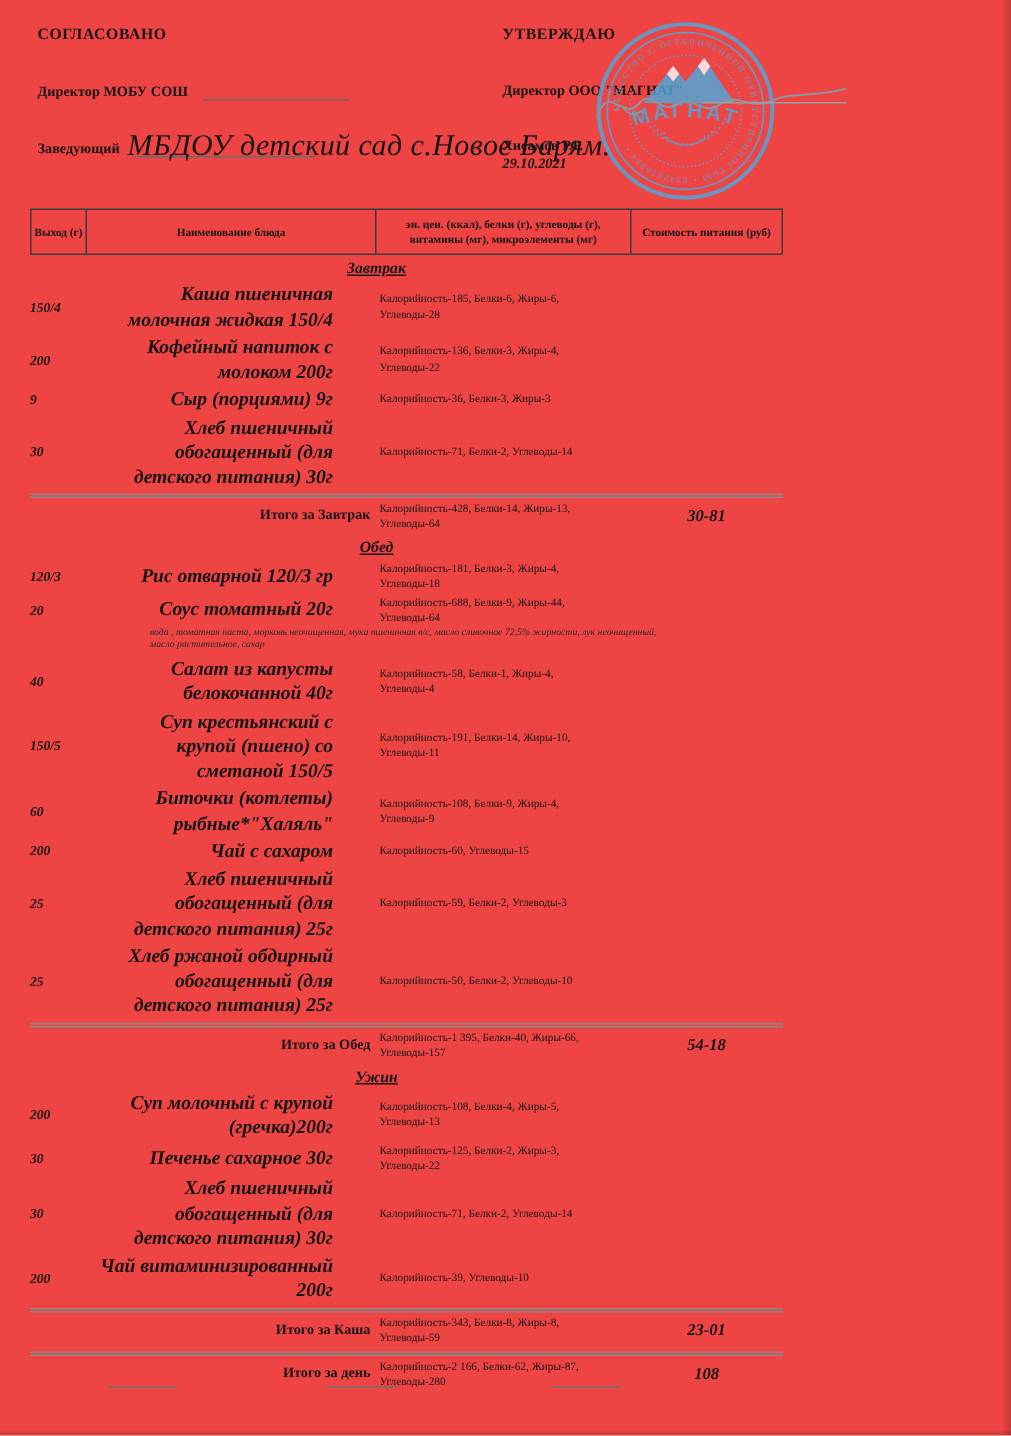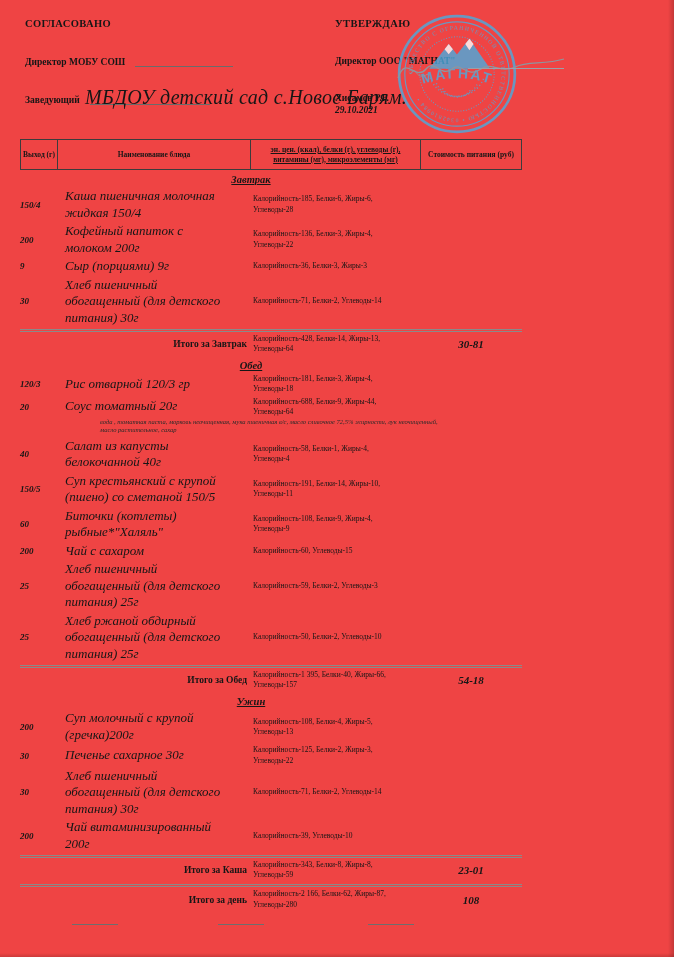--- a/index.html
+++ b/index.html
@@ -26,29 +26,29 @@
   .doc-title{position:absolute;left:85px;top:86px;width:520px;margin:0;z-index:1;
         font-size:20px;font-weight:normal;font-style:italic;letter-spacing:.3px;}
 
   
   .doc-table{position:absolute;left:20px;top:139px;width:502px;z-index:2;}
   .thead{display:flex;border:1px solid #3c3c3c;align-items:stretch;}
   .thead>div{display:flex;align-items:center;justify-content:center;text-align:center;
         font-size:7.5px;font-weight:bold;min-height:29px;padding:1px 2px;box-sizing:border-box;
         border-right:1px solid #3c3c3c;line-height:1.3;}
   .thead>div:last-child{border-right:none;}
-  .h-out{width:37px;} .h-dish{width:193px;} .h-nutr{width:170px;text-decoration:underline;} .h-price{flex:1;}
+  .h-out{width:37px;} .h-dish{width:193px;} .h-nutr{width:170px;} .h-price{flex:1;}
 
   .section-label{position:relative;left:-20px;text-align:center;margin:4px 0 2px 0;
         font-size:10.5px;font-weight:bold;font-style:italic;text-decoration:underline;}
 
   .row{display:flex;align-items:center;padding:1px 0;}
   .c-out{width:37px;text-align:left;font-size:9px;font-weight:bold;font-style:italic;flex-shrink:0;}
   .c-dish{width:193px;flex-shrink:0;box-sizing:border-box;padding:0 28px 0 8px;
-        font-size:13px;font-weight:normal;font-style:italic;line-height:1.27;}
+        font-size:13px;font-weight:bold;font-style:italic;line-height:1.27;text-align:right;}
   .c-nutr{width:170px;flex-shrink:0;box-sizing:border-box;padding:0 30px 0 3px;
         font-size:7.5px;line-height:1.35;}
   .c-price{flex:1;text-align:center;font-size:11px;font-weight:bold;font-style:italic;}
   .note{margin:0 0 2px 80px;width:345px;font-size:6.5px;font-style:italic;line-height:1.3;color:#2a2a2a;}
   .total-row{border-top:3px double #8a8a8a;margin-top:2px;padding:2px 0;}
   .c-total-label{width:230px;flex-shrink:0;text-align:right;font-size:9.5px;font-weight:bold;
         box-sizing:border-box;padding-right:3px;}
 
   .sig-lines{position:absolute;top:924px;left:0;width:674px;height:2px;}
   .sig-line{position:absolute;width:46px;border-top:1.5px solid #6e6e6e;top:0;}

